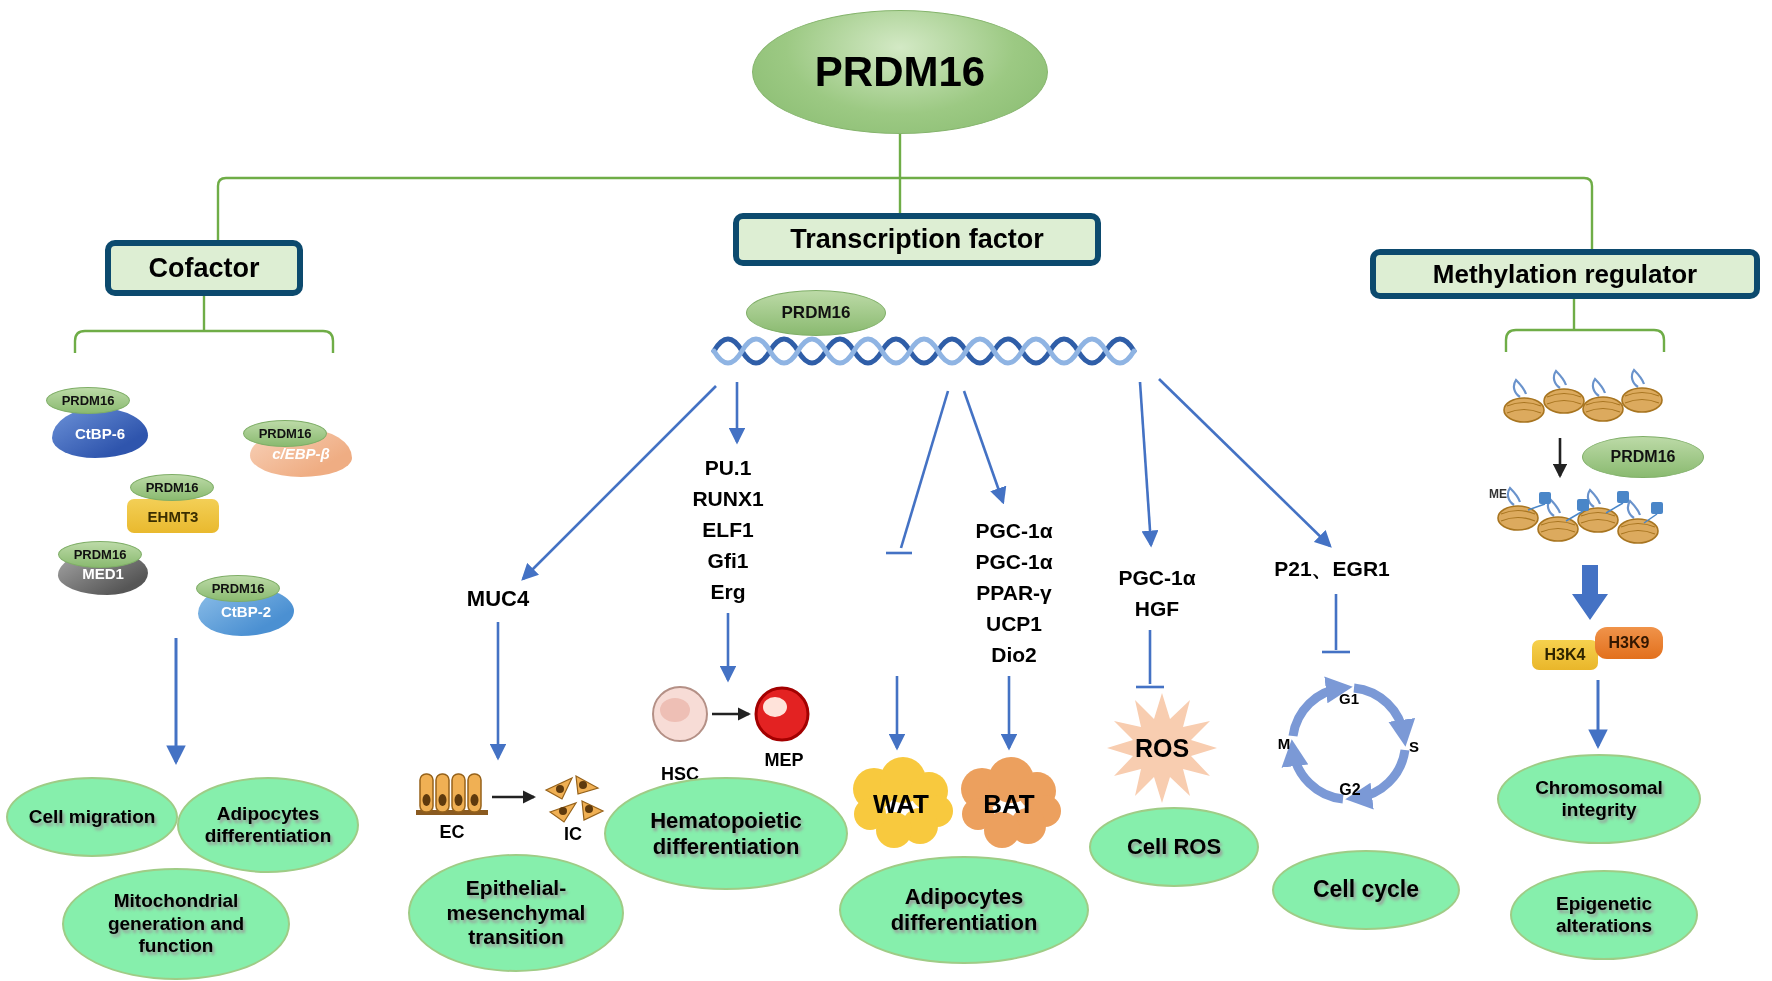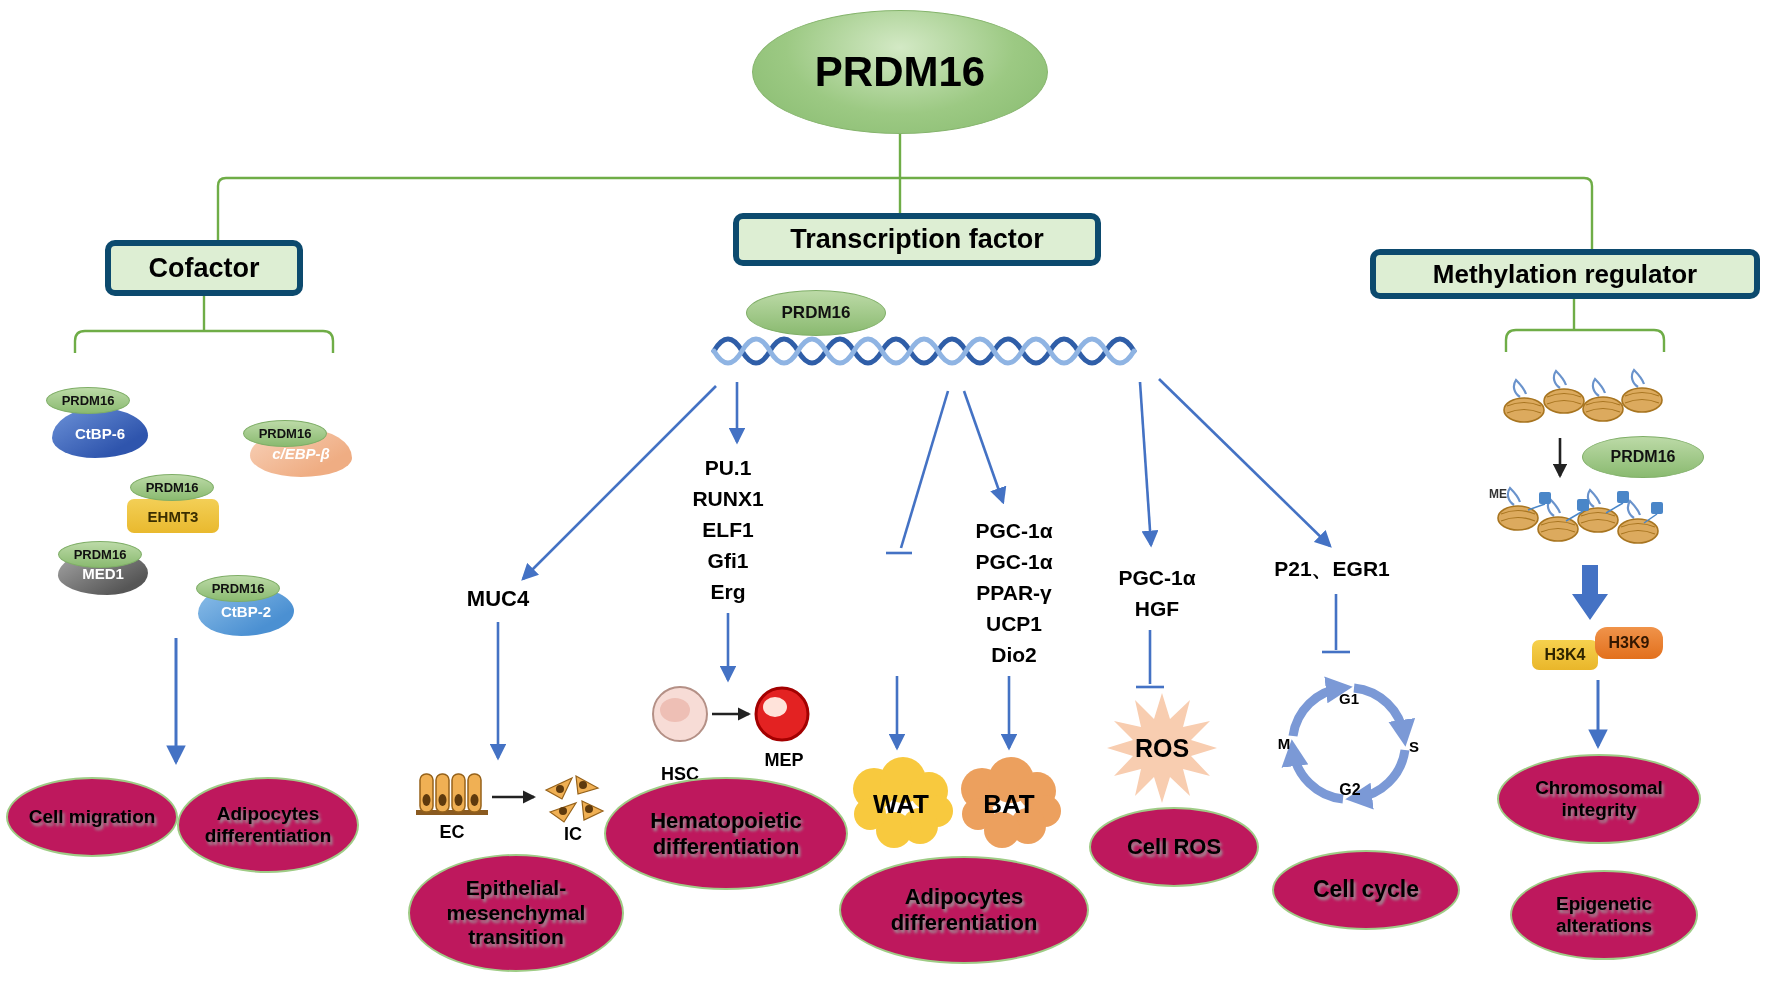--- a/index.html
+++ b/index.html
@@ -11,21 +11,21 @@
     background:radial-gradient(ellipse at 50% 30%, #d3e9c5 0%, #9cc983 55%, #86ba6e 100%);
     border:1px solid #85b46c; display:flex; align-items:center; justify-content:center;
     font-weight:bold; font-size:42px; color:#000; }
   .box { position:absolute; background:#ddeed3; border:6px solid #0c4a6e; border-radius:10px;
     display:flex; align-items:center; justify-content:center; font-weight:bold; color:#000; }
   .tag { position:absolute; background:linear-gradient(180deg,#bcdaa7,#8aba70); border:1px solid #7fae67;
     border-radius:50%; display:flex; align-items:center; justify-content:center;
     font-weight:bold; color:#111; z-index:3; }
   .blob { position:absolute; display:flex; align-items:center; justify-content:center;
     font-weight:bold; color:#fff; z-index:2; }
-  .oval { position:absolute; background:#be185d; border:2.5px solid #9fcc86; border-radius:50%;
+  .oval { position:absolute; background:#86efac; border:2.5px solid #9fcc86; border-radius:50%;
     display:flex; align-items:center; justify-content:center; text-align:center; font-weight:bold;
     color:#000; text-shadow:2px 3px 3px #9a9a9a; line-height:1.18; padding:0 14px; }
   .glist { position:absolute; font-weight:bold; color:#000; text-align:center; }
   .chip { position:absolute; display:flex; align-items:center; justify-content:center;
     font-weight:bold; border-radius:7px; z-index:2; }
 </style>
 </head>
 <body>
 
 <div class="canvas">
@@ -223,20 +223,23 @@
   <div class="tag" style="left:196px;top:575px;width:84px;height:27px;font-size:13px;">
     <span>PRDM16</span>
   </div>
 
   <div class="oval" style="left:6px;top:777px;width:172px;height:80px;font-size:19px;">
     <span>Cell migration</span>
   </div>
   <div class="oval" style="left:177px;top:777px;width:182px;height:96px;font-size:19px;">
     <span>Adipocytes differentiation</span>
   </div>
+  <div class="oval" style="left:62px;top:868px;width:228px;height:112px;font-size:19px;">
+    <span>Mitochondrial generation and function</span>
+  </div>
 
   <div class="tag" style="left:746px;top:290px;width:140px;height:46px;font-size:17px;border-radius:50%;">
     <span>PRDM16</span>
   </div>
 
   <div class="lbl" style="left:438px;top:586px;width:120px;font-size:22px;">
     <span>MUC4</span>
   </div>
 
   <div class="glist" style="left:655px;top:452px;width:146px;font-size:21px;line-height:31px;">

